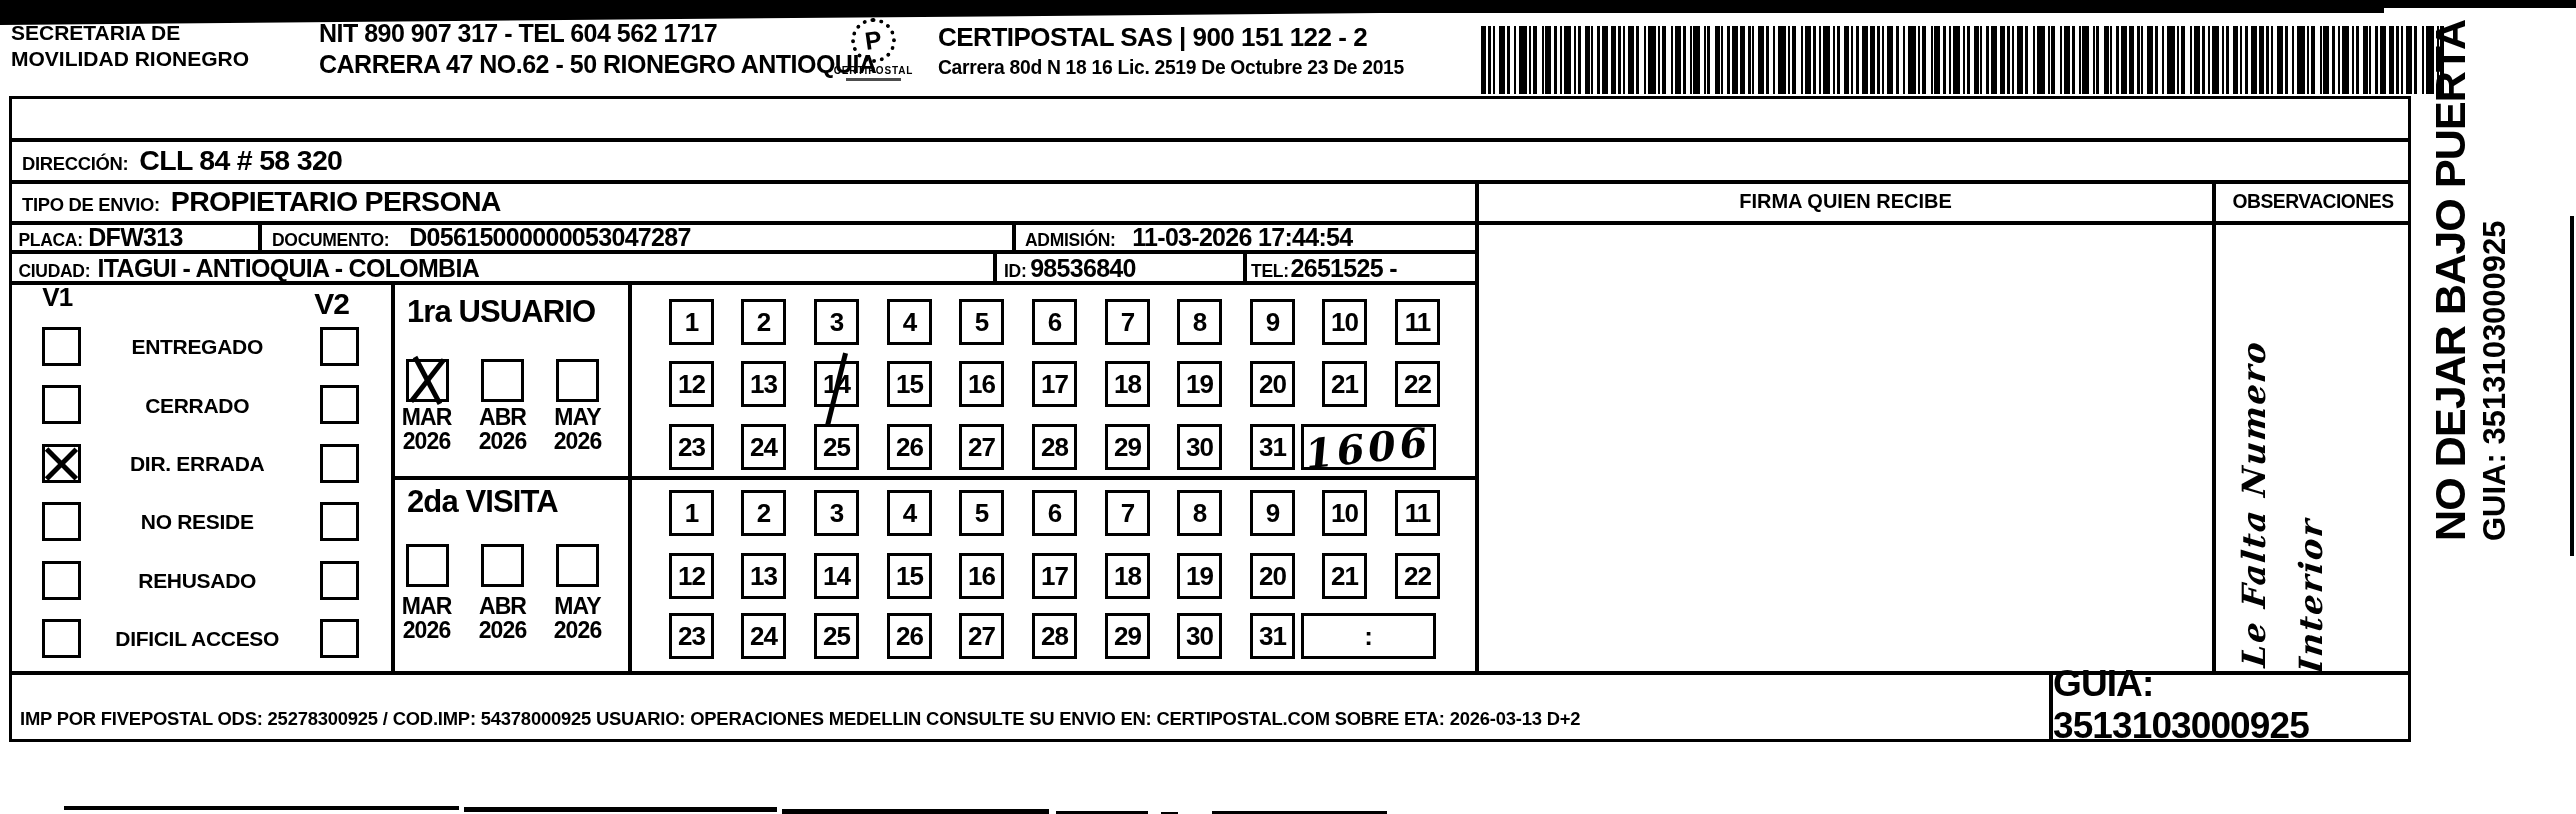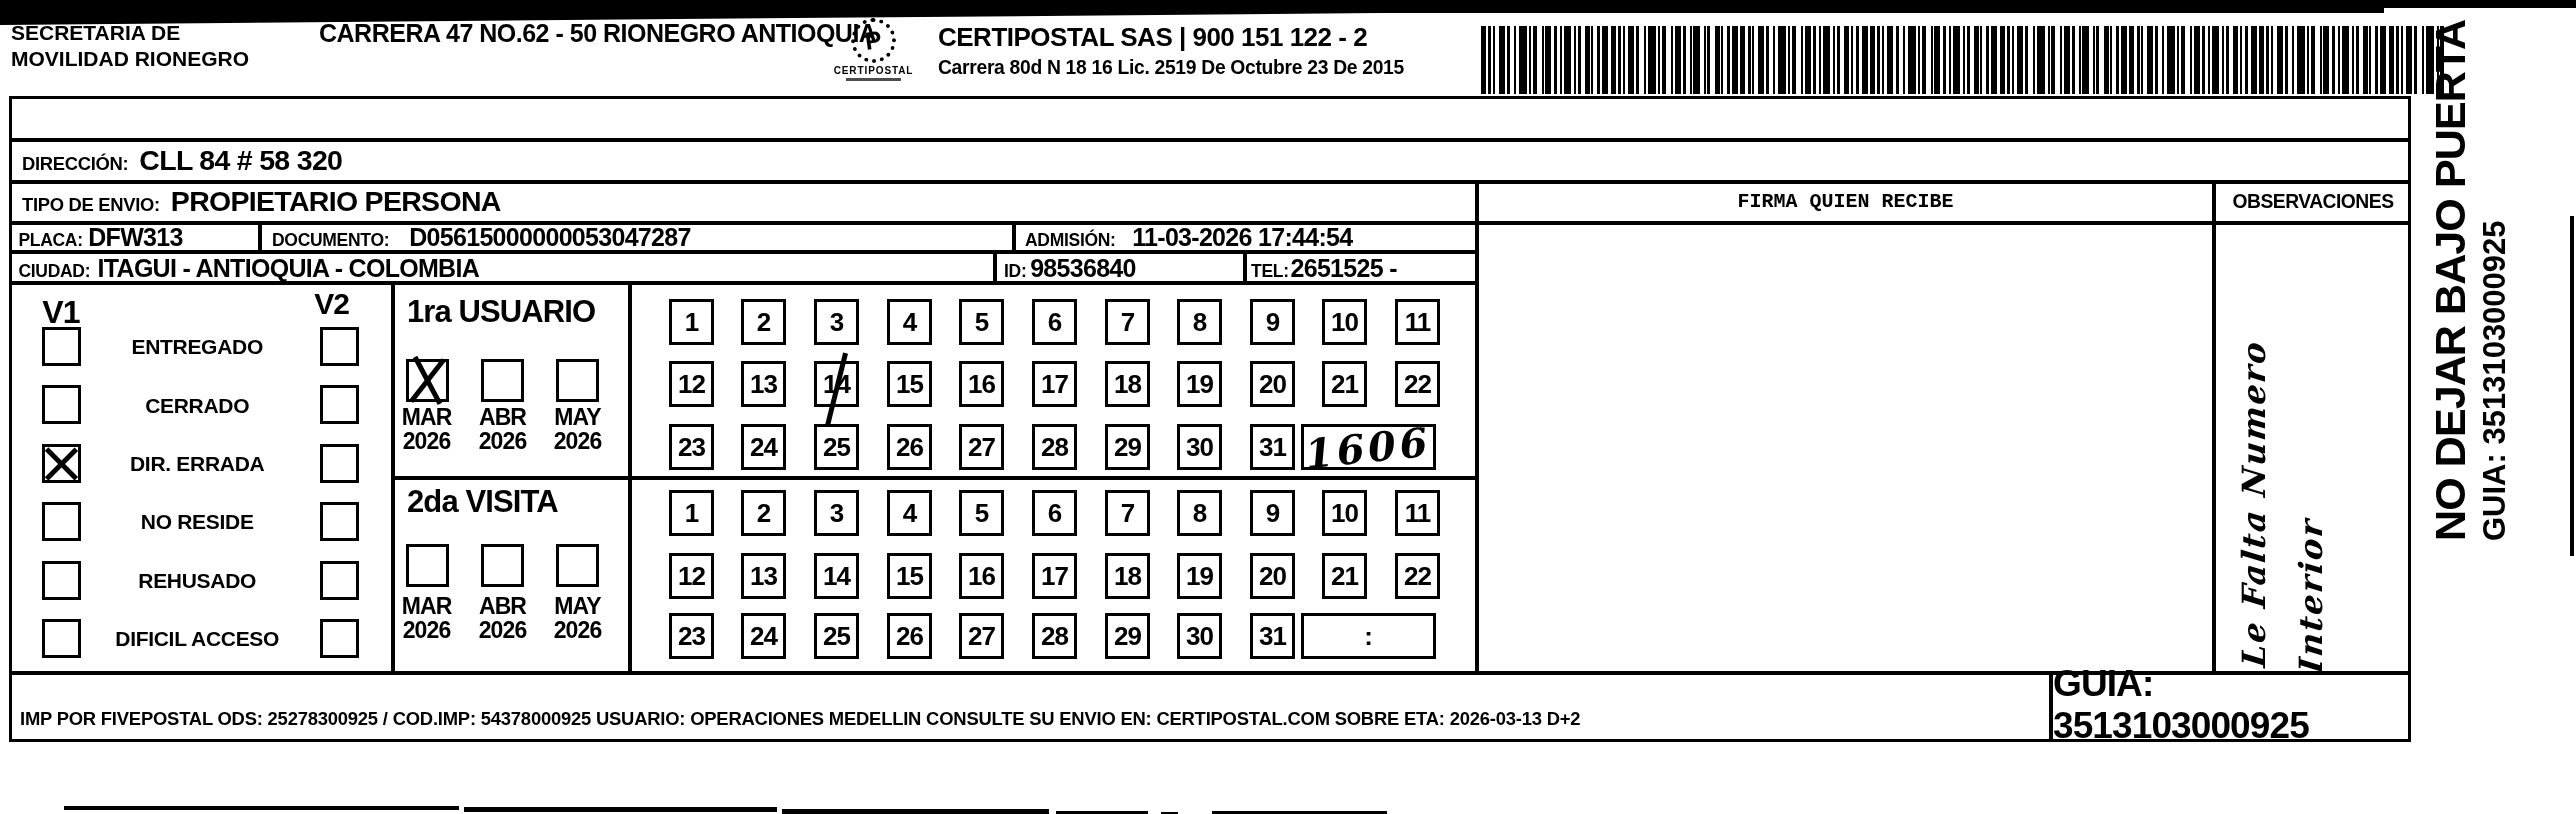--- a/index.html
+++ b/index.html
@@ -38,20 +38,21 @@
   <div class="abs ink" style="left:0;top:0;width:1380px;height:25px;clip-path:polygon(0 0,100% 0,100% 52%,0 100%);"></div>
   <div class="abs ink" style="left:1378px;top:0;width:1006px;height:13px;"></div>
   <div class="abs ink" style="left:2382px;top:0;width:194px;height:8.3px;"></div>
 
   <div class="abs b" style="left:11px;top:20px;font-size:21px;line-height:26px;">
     <div>SECRETARIA DE</div>
     <div>MOVILIDAD RIONEGRO</div>
   </div>
 
   <div class="abs b" style="left:319px;top:18.4px;font-size:25px;line-height:31px;letter-spacing:-0.5px;white-space:nowrap;">
+    <div>NIT 890 907 317 - TEL 604 562 1717</div>
     <div>CARRERA 47 NO.62 - 50 RIONEGRO ANTIOQUIA</div>
   </div>
 
   <div class="abs" style="left:832px;top:18.4px;width:83px;text-align:center;">
     <div style="margin:0 auto;width:37px;height:37px;border:4.6px dotted #000;border-radius:50%;display:flex;align-items:center;justify-content:center;">
       <span style="font-weight:bold;font-size:25px;transform:rotate(-8deg);">P</span>
     </div>
     <div style="font-weight:bold;font-size:10px;letter-spacing:0.9px;margin-top:1.8px;">CERTIPOSTAL</div>
     <div style="margin:1.8px auto 0;width:55px;height:2.8px;background:#000;opacity:.7;"></div>
   </div>
@@ -259,27 +260,27 @@
   </div>
   <div class="row" style="left:1004px;top:254px;gap:3.7px;">
     <span class="lbl2">ID:</span>
     <span class="val2">98536840</span>
   </div>
   <div class="row" style="left:1251px;top:254px;gap:1.8px;">
     <span class="lbl2">TEL:</span>
     <span class="val2">2651525 -</span>
   </div>
 
-  <div class="header-cell" style="left:1479px;top:184px;width:733px;height:35px;font-size:20px;font-family:Liberation Mono, monospace;">FIRMA QUIEN RECIBE</div>
+  <div class="header-cell" style="left:1479px;top:184px;width:733px;height:35px;font-size:20px;">FIRMA QUIEN RECIBE</div>
   <div class="header-cell" style="left:2215px;top:184px;width:196px;height:35px;font-size:19.3px;letter-spacing:-0.5px;">OBSERVACIONES</div>
 
   <div class="abs" style="left:1479px;top:224px;width:733px;height:447px;"></div>
 
   <div class="abs" id="status-area" style="left:9.2px;top:281px;width:382px;height:390px;">
-      <div class="abs b" style="left: 33px; top: 13px; font-size: 32px; letter-spacing: -0.9px;">V1</div>
+      <div class="abs b" style="left: 33px; top: 1px; font-size: 26px; letter-spacing: -0.9px;">V1</div>
       <div class="abs b" style="left: 305px; top: 5.5px; font-size: 30px; letter-spacing: -0.9px;">V2</div>
       <div class="cb" style="left: 33px; top: 46px;"></div>
       <div class="statuslabel" style="left: 64px; top: 54px; width: 248px; text-align: center;">ENTREGADO</div>
       <div class="cb" style="left: 311px; top: 46px;"></div>
       <div class="cb" style="left: 33px; top: 104px;"></div>
       <div class="statuslabel" style="left: 64px; top: 113px; width: 248px; text-align: center;">CERRADO</div>
       <div class="cb" style="left: 311px; top: 104px;"></div>
       <div class="cb" style="left: 33px; top: 163px;">
         <div class="xstroke" style="left: 50%; top: 50%; width: 4.6px; height: 42px; margin-left: -2.3px; margin-top: -21px; transform: rotate(45deg);"></div>
         <div class="xstroke" style="left: 50%; top: 50%; width: 4.6px; height: 42px; margin-left: -2.3px; margin-top: -21px; transform: rotate(-45deg);"></div>

